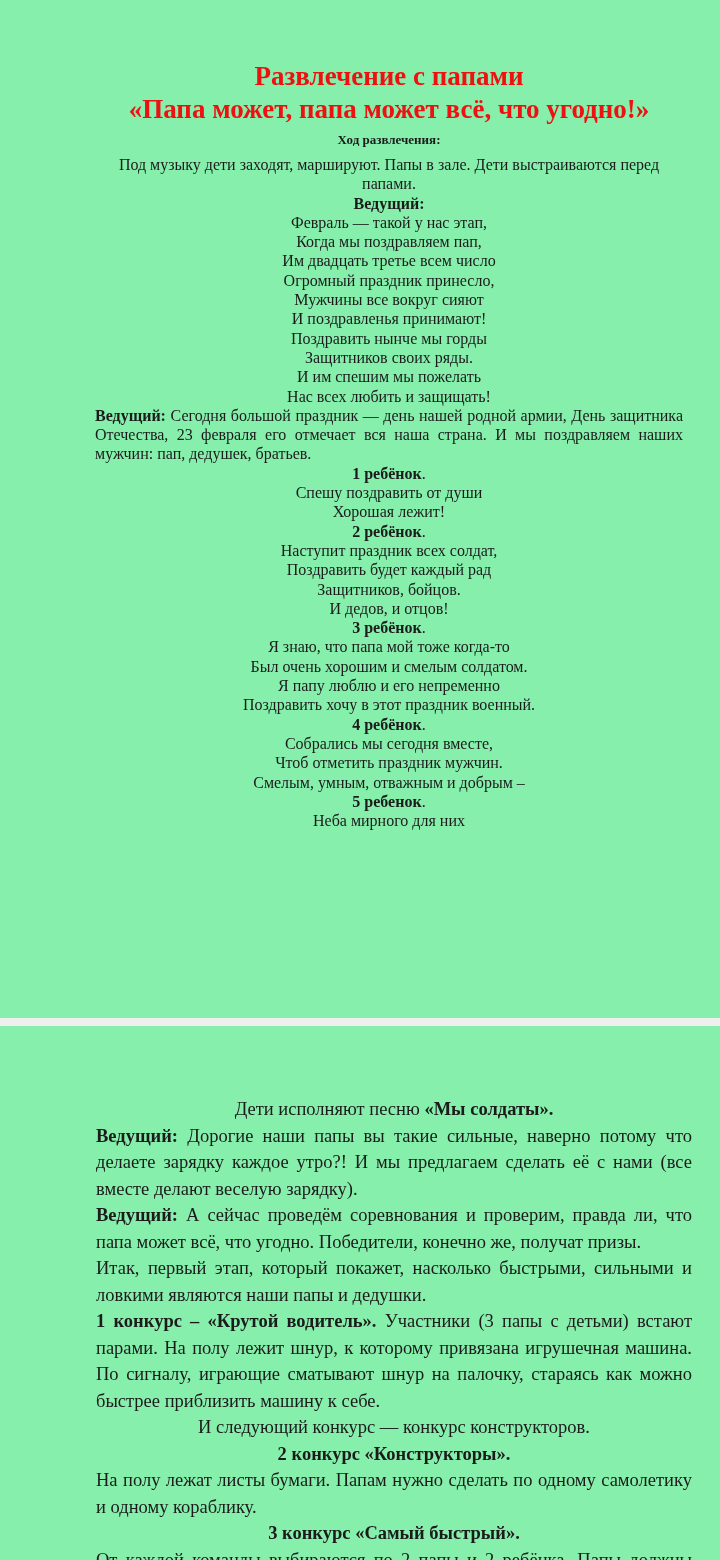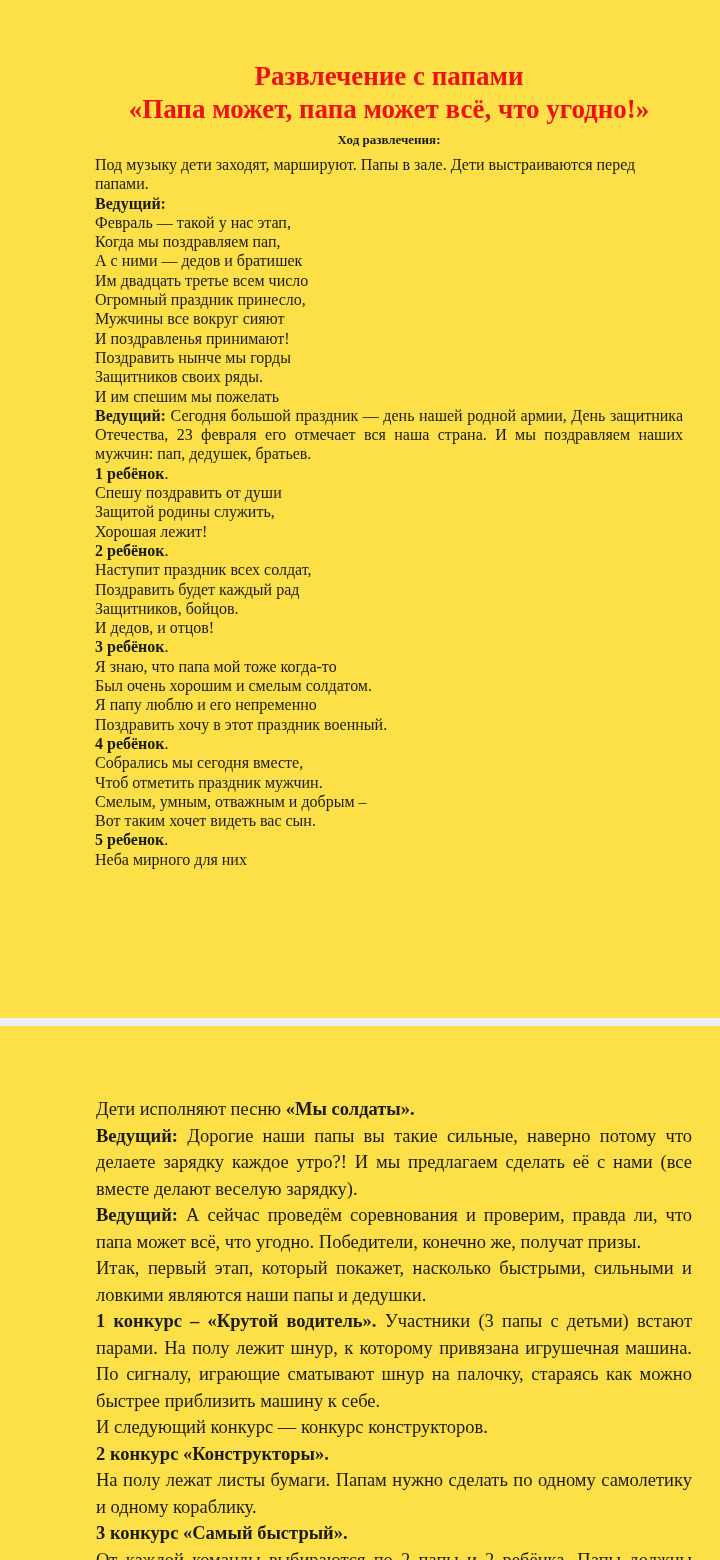--- a/index.html
+++ b/index.html
@@ -3,21 +3,21 @@
 <meta charset="utf-8">
 <style>
   html,body{margin:0;padding:0;}
   body{
     width:720px;
     background:#ffffff;
     font-family:"Liberation Serif","DejaVu Serif",serif;
     color:#1b1b1b;
     -webkit-font-smoothing:antialiased;
   }
-  .page{box-sizing:border-box;overflow:hidden;background:#fde047;}
+  .page{box-sizing:border-box;overflow:hidden;background:#86efac;}
   .page--1{
     height:1018px;
     padding:60px 37px 0 95px;
     font-size:16px;
     line-height:19.3px;
   }
   .page--2{
     height:646px;
     padding:70px 28px 0 96px;
     font-size:18.5px;
@@ -37,65 +37,63 @@
   }
   .section-heading{
     font-weight:bold;
     text-align:center;
     font-size:13px;
     line-height:24px;
     margin:0 0 3px 0;
   }
   .ln{margin:0;}
   .ln.justify{text-align:justify;}
-  .ln.left{text-align:left;font-family:Liberation Serif, serif;}
+  .ln.left{text-align:center;font-family:Liberation Serif, serif;}
   b{font-weight:bold;}
 </style>
 </head>
 <body>
 
 <div class="page page--1">
   <div class="doc-title">
     <div>Развлечение с папами</div>
     <div>«Папа может, папа может всё, что угодно!»</div>
   </div>
   <div class="section-heading">Ход развлечения:</div>
   <div>
       <p class="ln left"><span>Под музыку дети заходят, маршируют. Папы в зале. Дети выстраиваются перед папами.</span></p>
       <p class="ln left"><b>Ведущий:</b></p>
       <p class="ln left"><span>Февраль — такой у нас этап,</span></p>
       <p class="ln left"><span>Когда мы поздравляем пап,</span></p>
-      <p class="ln left"><span>А с ними — дедов и братишек</span></p>
       <p class="ln left"><span>Им двадцать третье всем число</span></p>
       <p class="ln left"><span>Огромный праздник принесло,</span></p>
       <p class="ln left"><span>Мужчины все вокруг сияют</span></p>
       <p class="ln left"><span>И поздравленья принимают!</span></p>
       <p class="ln left"><span>Поздравить нынче мы горды</span></p>
       <p class="ln left"><span>Защитников своих ряды.</span></p>
       <p class="ln left"><span>И им спешим мы пожелать</span></p>
+      <p class="ln left"><span>Нас всех любить и защищать!</span></p>
       <p class="ln justify"><b>Ведущий:</b><span> Сегодня большой праздник — день нашей родной армии, День защитника Отечества, 23 февраля его отмечает вся наша страна. И мы поздравляем наших мужчин: пап, дедушек, братьев.</span></p>
       <p class="ln left"><b>1 ребёнок</b><span>.</span></p>
       <p class="ln left"><span>Спешу поздравить от души</span></p>
-      <p class="ln left"><span>Защитой родины служить,</span></p>
       <p class="ln left"><span>Хорошая лежит!</span></p>
       <p class="ln left"><b>2 ребёнок</b><span>.</span></p>
       <p class="ln left"><span>Наступит праздник всех солдат,</span></p>
       <p class="ln left"><span>Поздравить будет каждый рад</span></p>
       <p class="ln left"><span>Защитников, бойцов.</span></p>
       <p class="ln left"><span>И дедов, и отцов!</span></p>
       <p class="ln left"><b>3 ребёнок</b><span>.</span></p>
       <p class="ln left"><span>Я знаю, что папа мой тоже когда-то</span></p>
       <p class="ln left"><span>Был очень хорошим и смелым солдатом.</span></p>
       <p class="ln left"><span>Я папу люблю и его непременно</span></p>
       <p class="ln left"><span>Поздравить хочу в этот праздник военный.</span></p>
       <p class="ln left"><b>4 ребёнок</b><span>.</span></p>
       <p class="ln left"><span>Собрались мы сегодня вместе,</span></p>
       <p class="ln left"><span>Чтоб отметить праздник мужчин.</span></p>
       <p class="ln left"><span>Смелым, умным, отважным и добрым –</span></p>
-      <p class="ln left"><span>Вот таким хочет видеть вас сын.</span></p>
       <p class="ln left"><b>5 ребенок</b><span>.</span></p>
       <p class="ln left"><span>Неба мирного для них</span></p>
     </div>
 </div>
 
 <div class="page-break"></div>
 
 <div class="page page--2">
   <div>
       <p class="ln left"><span>Дети исполняют песню </span><b>«Мы солдаты».</b></p>

